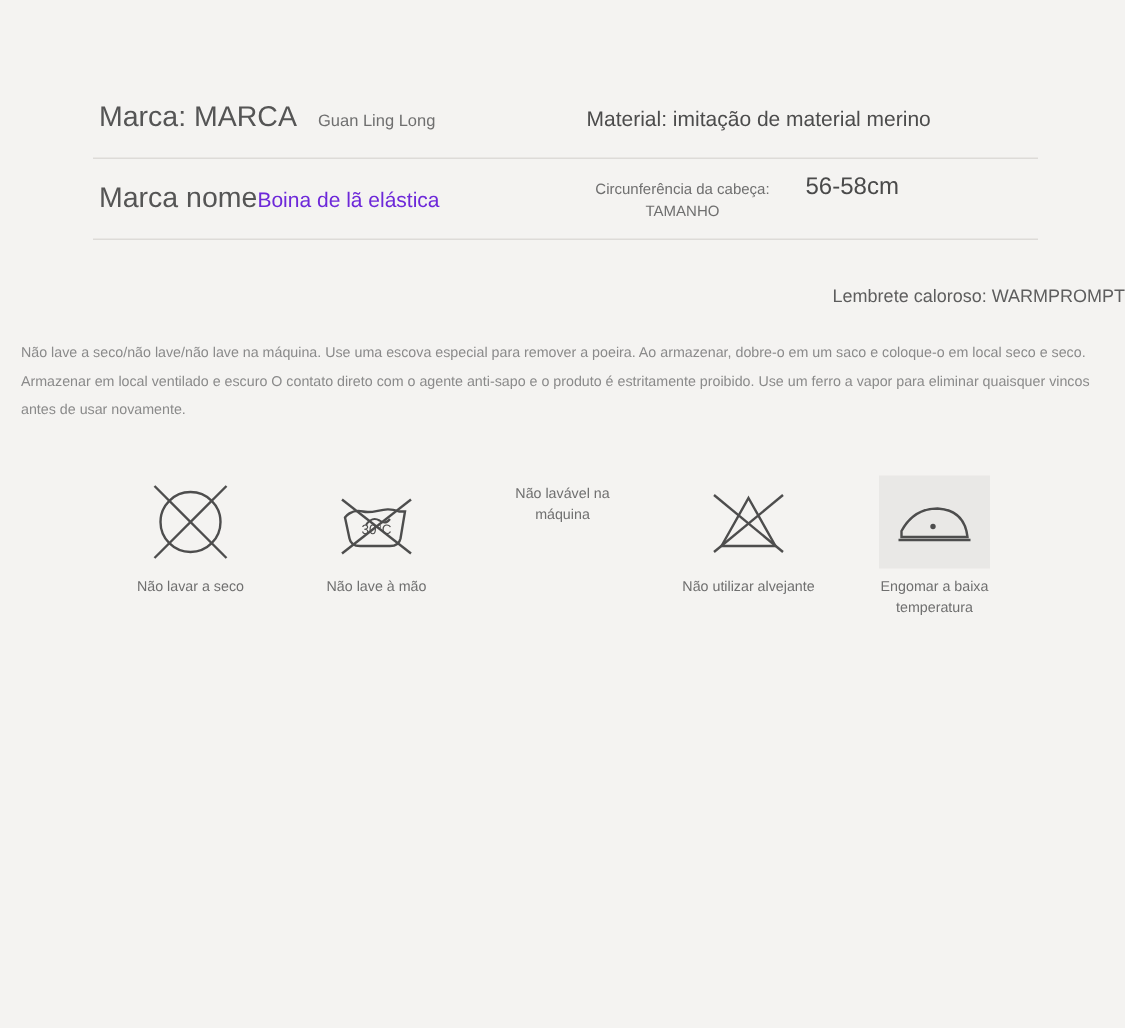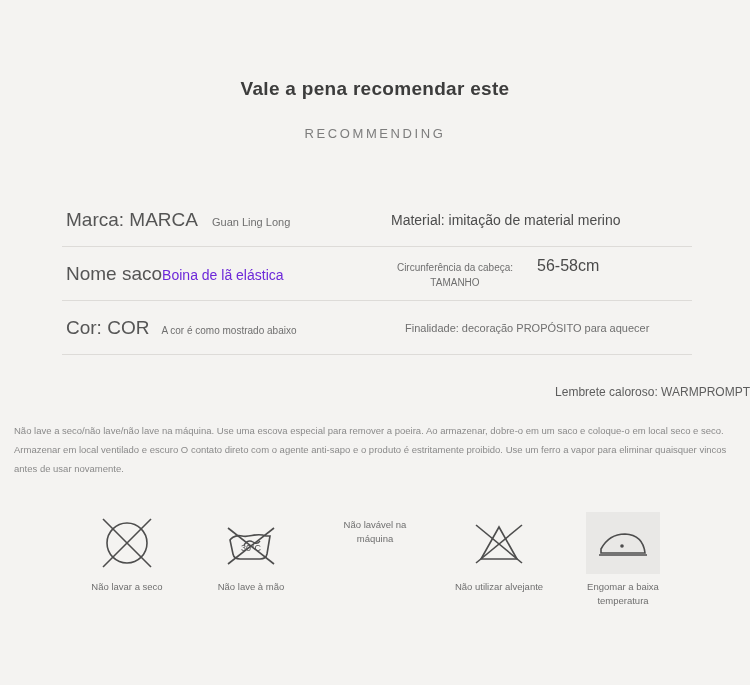--- a/index.html
+++ b/index.html
@@ -167,60 +167,47 @@
     width: 74px;
     margin: 0 auto;
   }
   svg { display: block; }
 </style>
 </head>
 <body>
 
 <div class="page">
 
-  <div class="header">
-    <div class="title">Vale a pena recomendar este</div>
-    <div class="subtitle">RECOMMENDING</div>
-  </div>
 
   <div class="specs">
 
     <div class="spec-row">
       <div class="cell left">
         <span class="lbl-big">Marca: MARCA</span>
         <span class="val-mid">Guan Ling Long</span>
       </div>
       <div class="cell right">
         <span class="r-material">Material: imitação de material merino</span>
       </div>
     </div>
 
     <div class="spec-row">
       <div class="cell left">
-        <span class="lbl-big">Nome saco</span>
+        <span class="lbl-big">Marca nome</span>
         <span class="val-big">Boina de lã elástica</span>
       </div>
       <div class="cell right">
         <span class="r-size-label two-line">
           <span>Circunferência da cabeça:</span>
           <span>TAMANHO</span>
         </span>
         <span class="r-size-val">56-58cm</span>
       </div>
     </div>
 
-    <div class="spec-row last">
-      <div class="cell left">
-        <span class="lbl-big">Cor: COR</span>
-        <span class="val-small">A cor é como mostrado abaixo</span>
-      </div>
-      <div class="cell right">
-        <span class="r-purpose">Finalidade: decoração PROPÓSITO para aquecer</span>
-      </div>
-    </div>
 
   </div>
 
   <div class="prompt">Lembrete caloroso: WARMPROMPT</div>
 
   <div class="care-text">
     <div>Não lave a seco/não lave/não lave na máquina. Use uma escova especial para remover a poeira. Ao armazenar, dobre-o em um saco e coloque-o em local seco e seco.</div>
     <div>Armazenar em local ventilado e escuro O contato direto com o agente anti-sapo e o produto é estritamente proibido. Use um ferro a vapor para eliminar quaisquer vincos antes de usar novamente.</div>
   </div>
 

